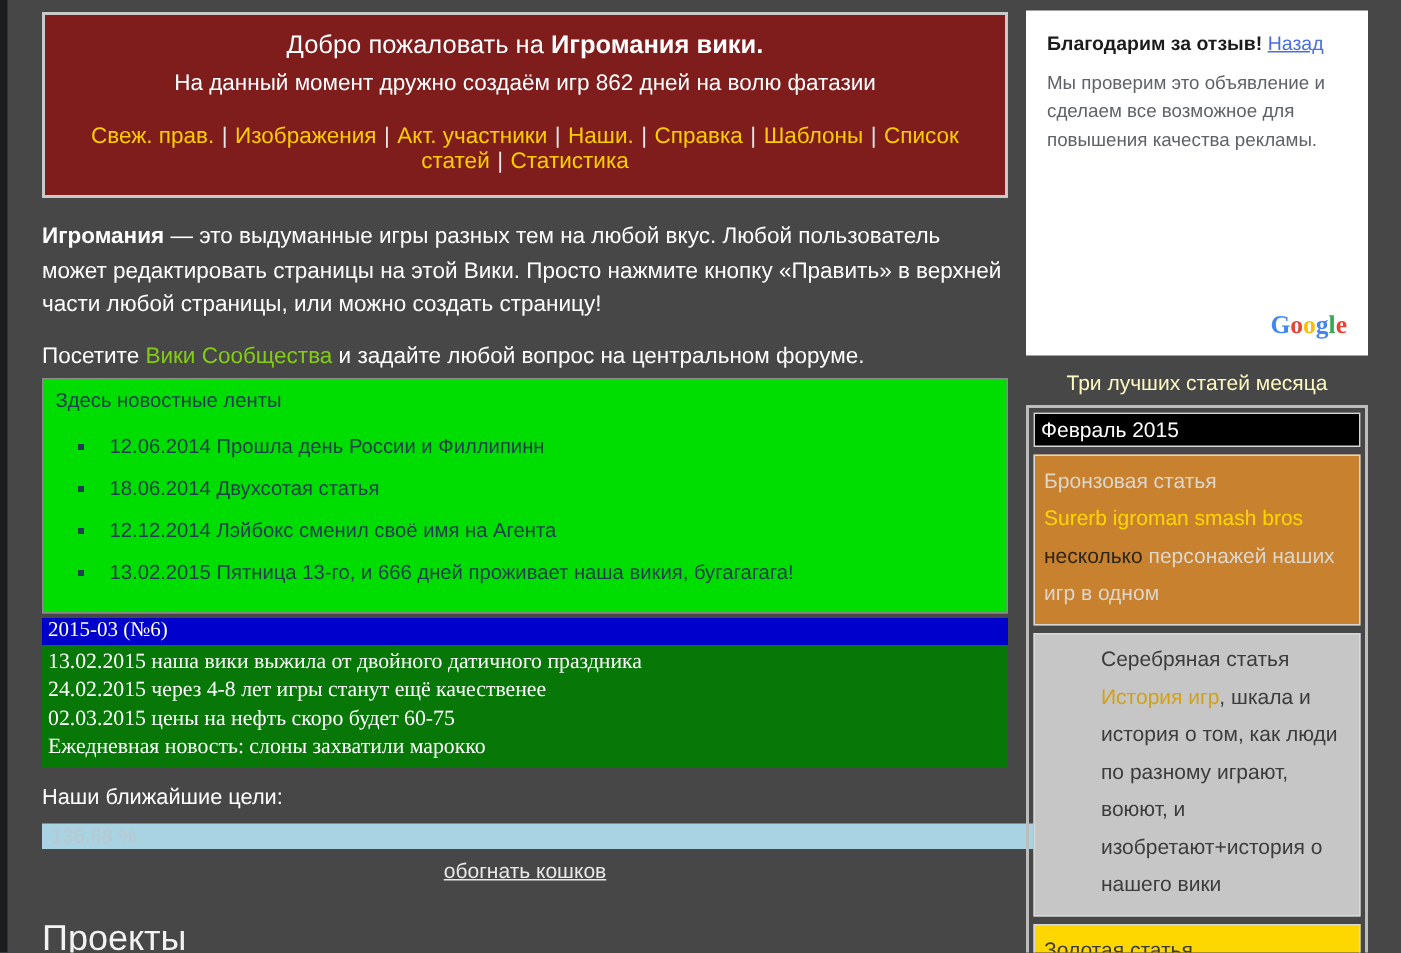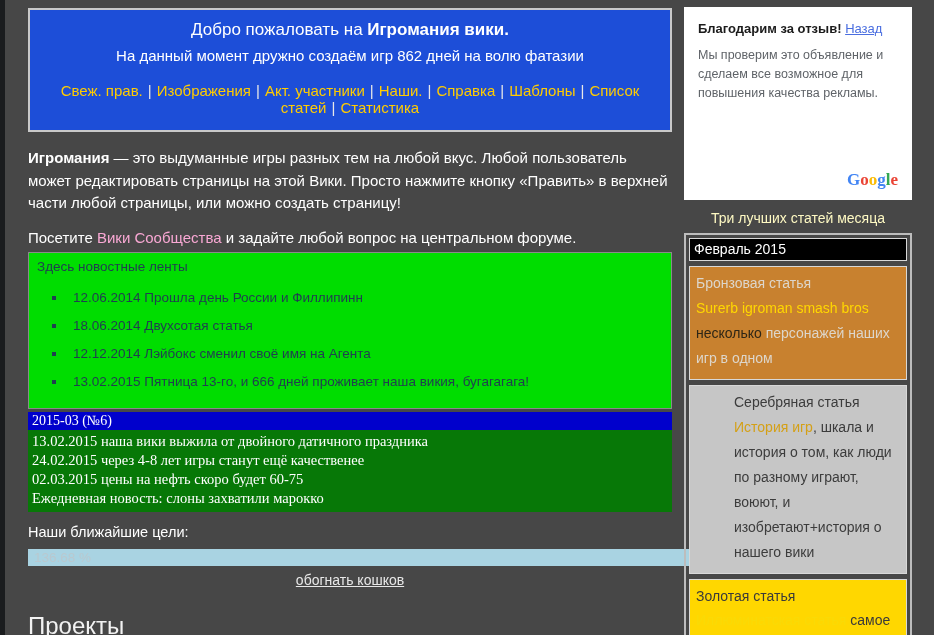--- a/index.html
+++ b/index.html
@@ -3,32 +3,32 @@
 <meta charset="utf-8">
 <style>
   html,body{margin:0;padding:0;background:#474747;}
   body{width:934px;height:635px;overflow:hidden;position:relative;
        font-family:"Liberation Sans",sans-serif;color:#fff;}
   .edge-strip{position:absolute;left:0;top:0;width:5px;height:635px;background:#1a1c1e;}
   .main-col{position:absolute;left:28px;top:0;width:644px;z-index:1;}
   .side-col{position:absolute;left:684px;top:0;width:228px;z-index:2;}
 
   
-  .welcome{margin-top:8px;border:2px solid #c9c9c9;background:#1d4ed8;
+  .welcome{margin-top:8px;border:2px solid #c9c9c9;background:#7f1d1d;
            text-align:center;padding:10px 8px 14px 8px;}
   .welcome .title{font-size:17px;}
   .welcome .title b{font-weight:bold;}
   .welcome .subtitle{font-size:15px;margin-top:7px;}
   .welcome .nav{font-size:15px;margin-top:18px;}
   .welcome .nav a{color:#ffcc00;text-decoration:none;cursor:pointer;}
   .welcome .nav .sep{color:#e8e8e8;margin:0 5px;}
 
   .intro{margin-top:15px;font-size:15px;line-height:1.5;}
   .visit{margin-top:14px;font-size:15px;}
-  a.ylink{color:#f9a8d4;text-decoration:none;cursor:pointer;}
+  a.ylink{color:#84cc16;text-decoration:none;cursor:pointer;}
 
   
   .green-box{margin-top:6px;background:#00dd00;border:1px solid #8a8a8a;
              color:#20404f;padding:6px 8px 8px 8px;}
   .green-box .gtitle{font-size:13.5px;}
   .green-box ul{margin:10px 0 4px 0;padding-left:30px;list-style-type:square;}
   .green-box li{font-size:13.5px;line-height:20px;padding:4px 0 4px 6px;}
 
   .issue-bar{background:#0000cc;color:#fff;font-family:"Liberation Serif",serif;
              font-size:14px;height:18px;line-height:18px;padding-left:4px;margin-top:3px;}
@@ -38,21 +38,21 @@
 
   .goals-label{margin-top:12px;font-size:14.5px;}
   .goal-bar{margin-top:9px;height:17px;background:#a9d3e2;width:calc(100% + 17px);
             color:#b9c8cf;font-size:13.5px;line-height:17px;padding-left:6px;box-sizing:border-box;}
   .goal-caption{text-align:center;font-size:14px;margin-top:6px;color:#e8e8e8;text-decoration:underline;}
 
   .projects-h{margin-top:24px;font-size:24px;color:#f2f2f2;
               border-bottom:1px solid #9a9a9a;padding-bottom:6px;}
 
   
-  .ad-box{margin-top:7px;background:#ffffff;color:#202124;height:193px;
+  .ad-box{margin-top:7px;background:#ffffff;color:#202124;height:230px;
           box-sizing:border-box;padding:14px 14px;position:relative;}
   .ad-title{font-size:13px;font-weight:bold;color:#1b1b1b;}
   .ad-title a{color:#4a6ee0;font-weight:normal;text-decoration:underline;cursor:pointer;}
   .ad-body{font-size:12.5px;color:#5f6368;line-height:1.5;margin-top:10px;}
   .glogo{position:absolute;right:14px;bottom:10px;font-family:"Liberation Serif",serif;
          font-size:17px;font-weight:bold;letter-spacing:0;}
 
   .best-h{text-align:center;font-size:14px;margin-top:10px;color:#fef9c3;}
   .best-wrap{margin-top:7px;border:2px solid #bdbdbd;padding:3px;}
   .month-strip{background:#000;border:1px solid #d8d8d8;color:#fff;

